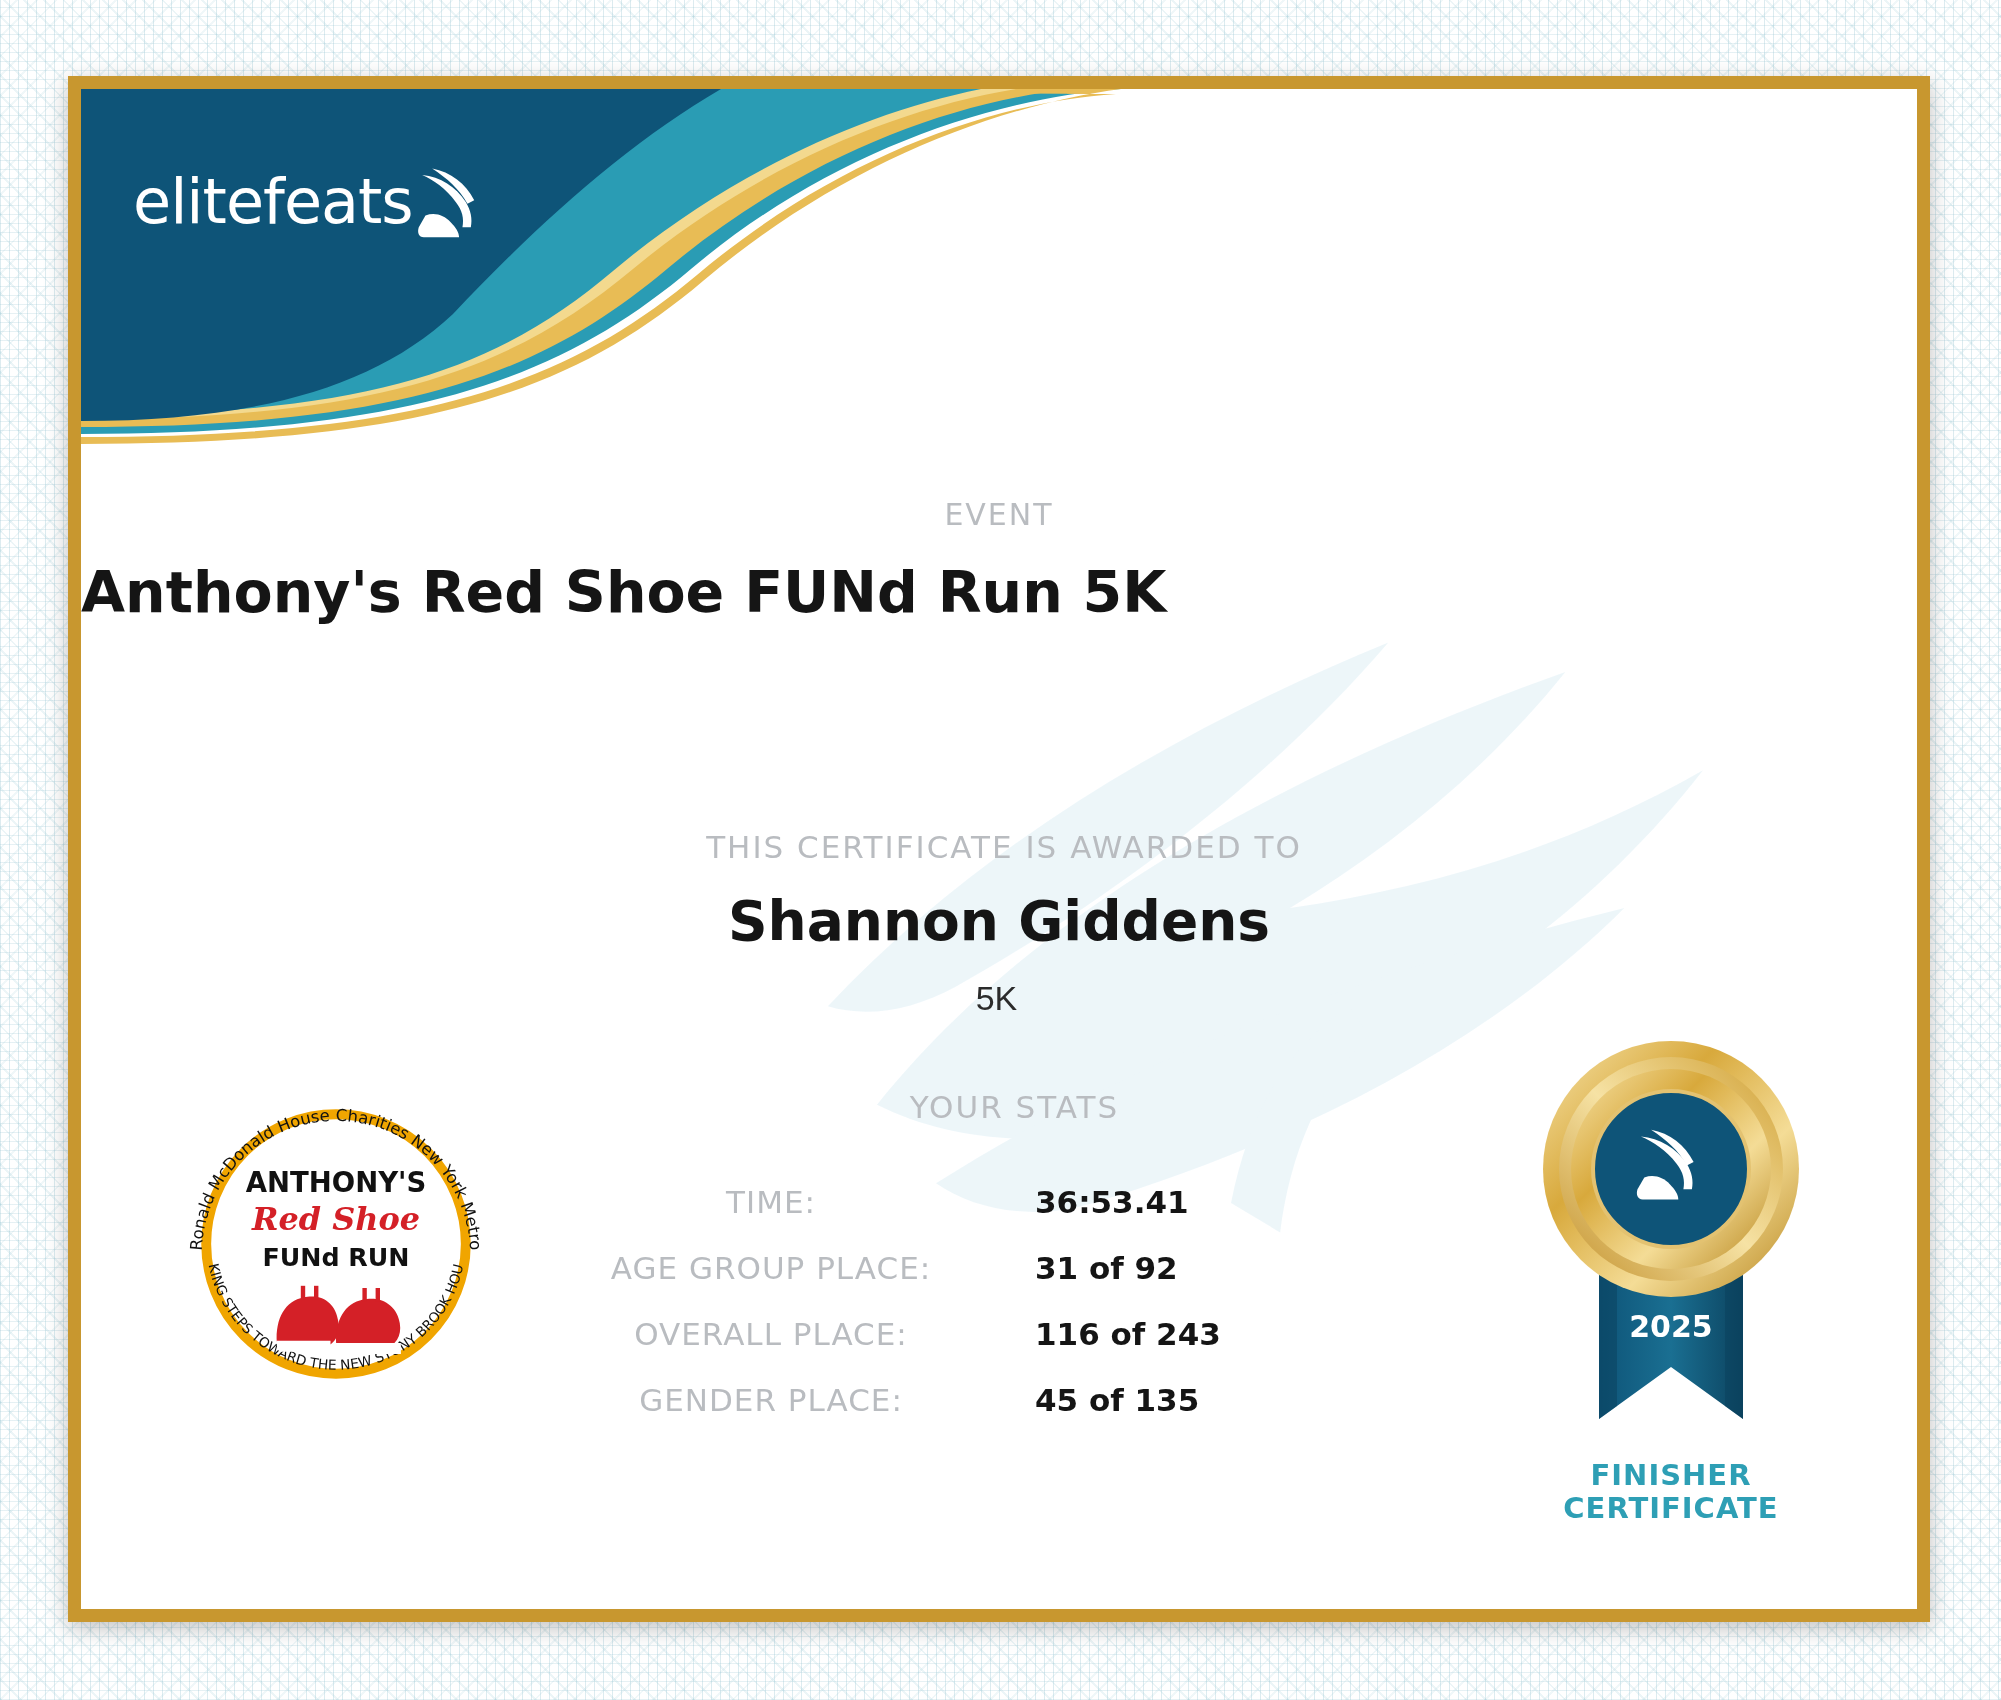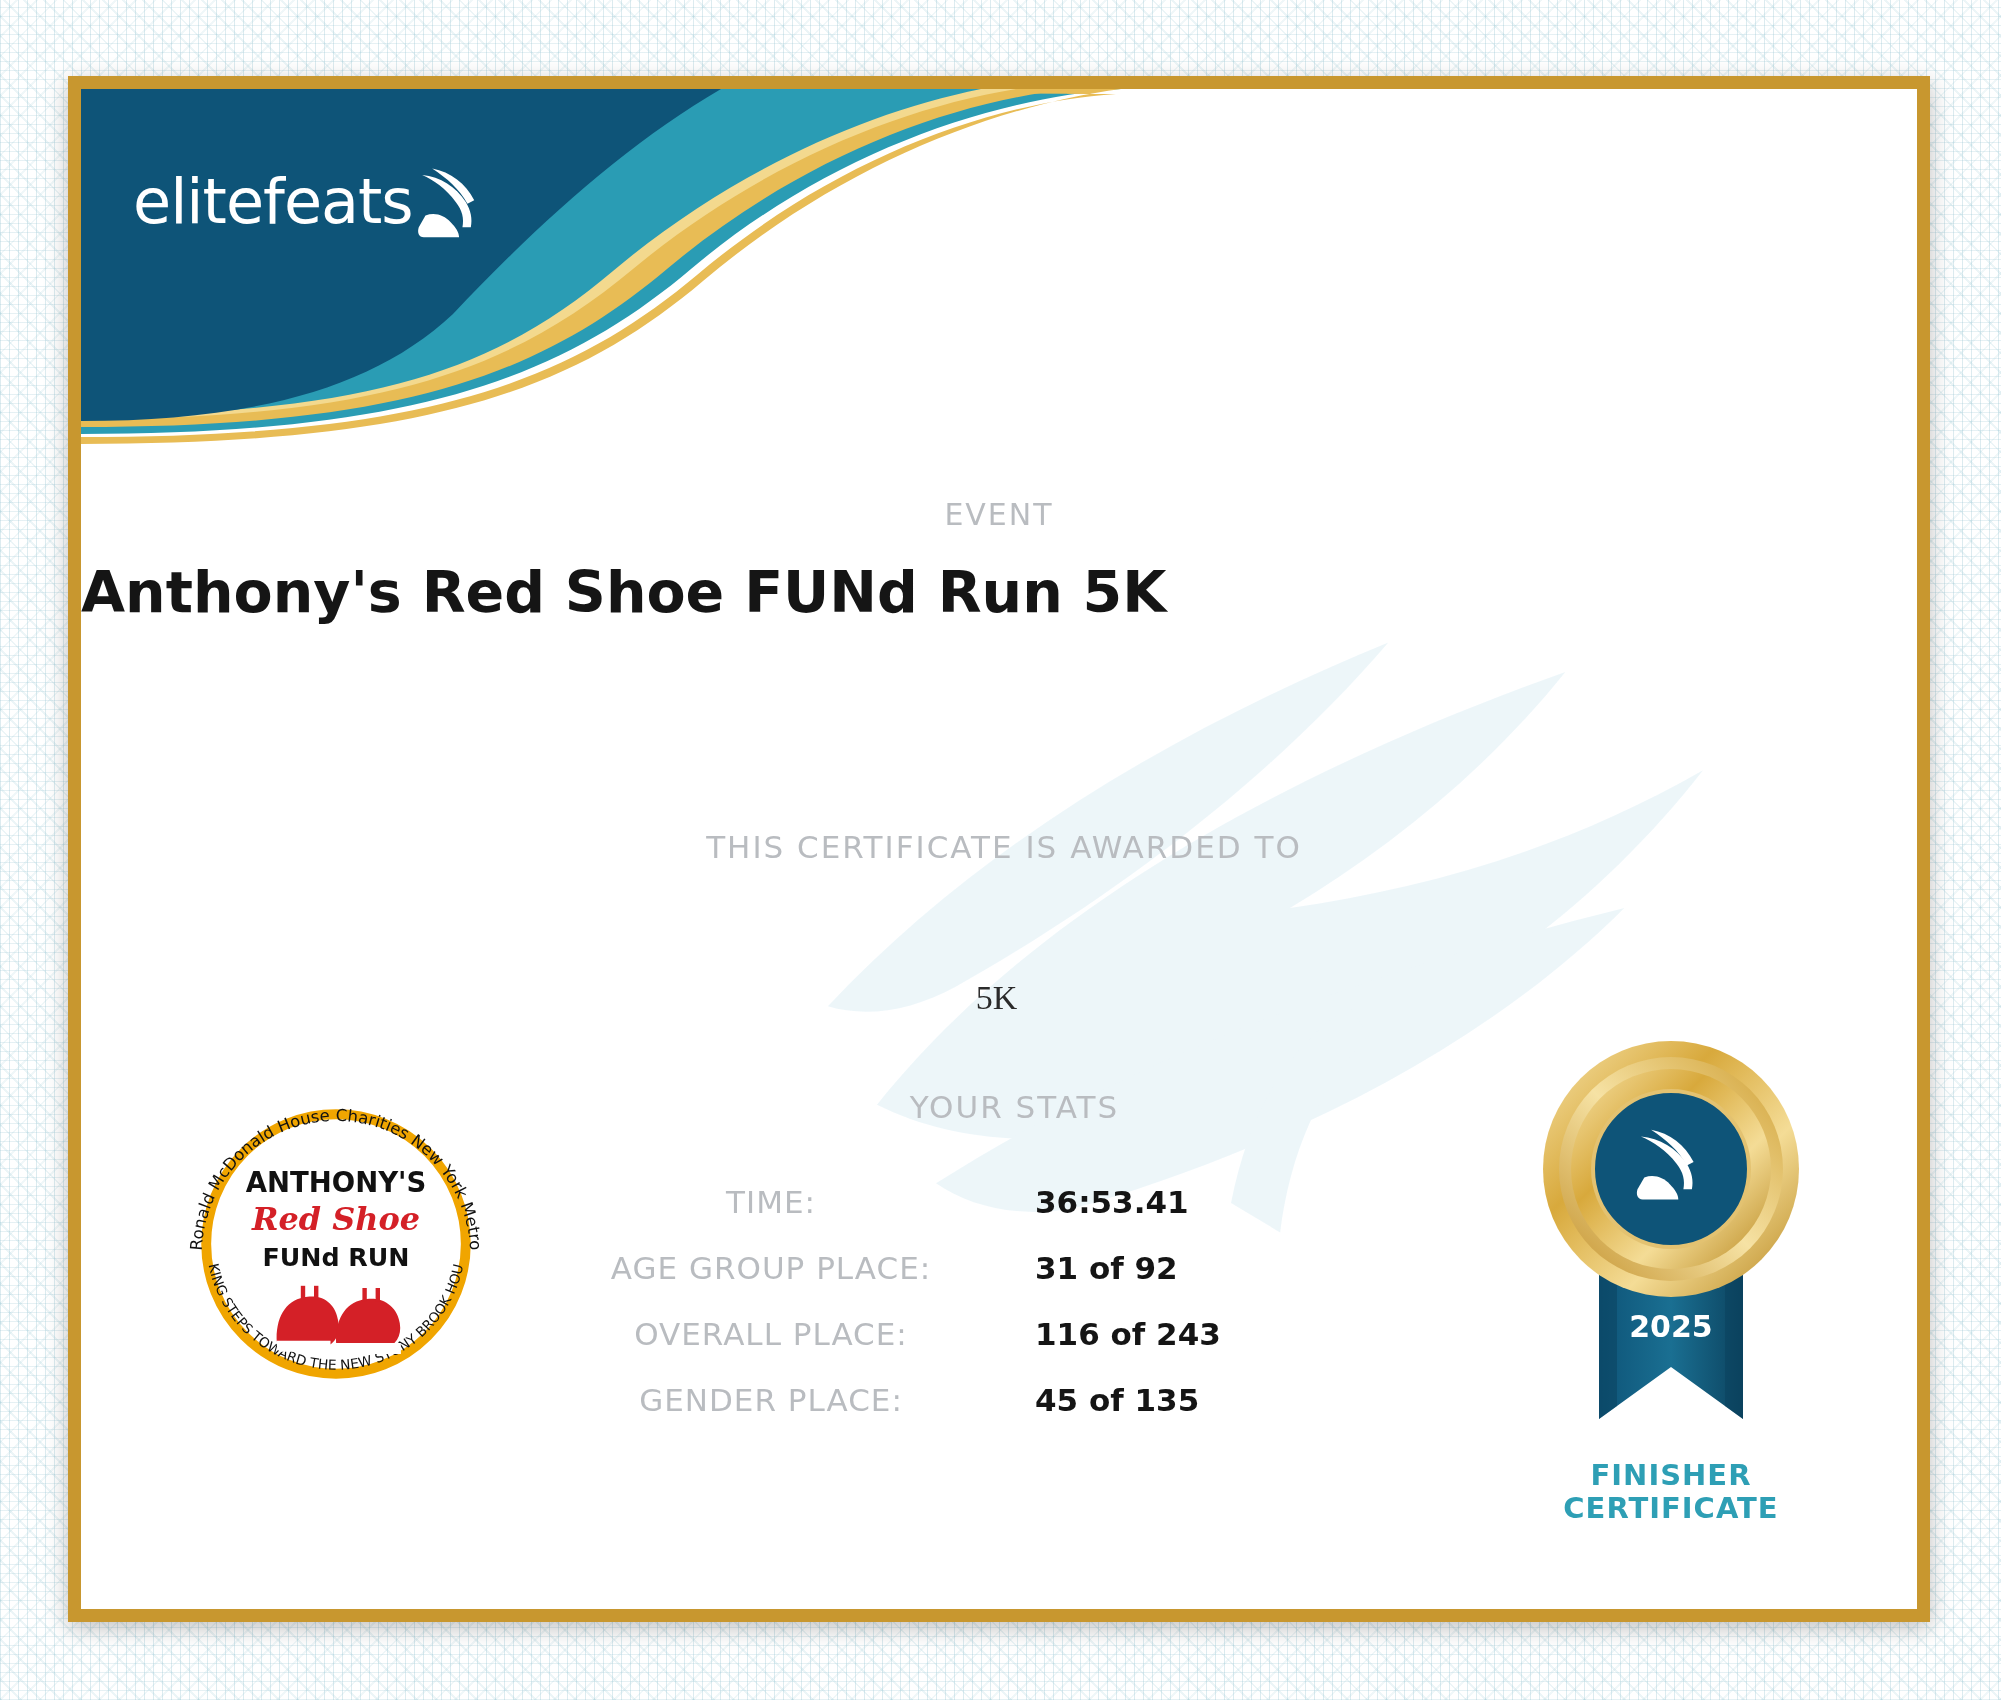--- a/index.html
+++ b/index.html
@@ -142,21 +142,21 @@
     font-family: "DejaVu Sans", sans-serif;
     font-weight: bold;
     font-size: 55px;
     color: #151515;
   }
   .distance {
     position: absolute;
     left: 0; right: 5px;
     top: 890px;
     text-align: center;
-    font-family: Liberation Serif, serif;
+    font-family: Liberation Sans, sans-serif;
     font-size: 34px;
     color: #2b2b2b;
   }
   .lbl-stats {
     position: absolute;
     left: 0; right: 0;
     top: 1000px;
     font-size: 31px;
     padding-left: 31px;
   }
@@ -258,20 +258,21 @@
             <path d="M30 10 C 52 14, 70 28, 80 48 L 72 52 C 62 34, 48 22, 30 10 Z"></path>
             <path d="M22 66 C 34 62, 44 66, 52 74 C 58 80, 62 86, 62 92 L 20 92 C 14 92, 12 86, 14 80 Z"></path>
           </g>
         </svg>
       </div>
 
       <div class="label lbl-event">EVENT</div>
       <div class="event-name">Anthony's Red Shoe FUNd Run 5K</div>
 
       <div class="label lbl-awarded">THIS CERTIFICATE IS AWARDED TO</div>
+      <div class="recipient">Shannon Giddens</div>
       <div class="distance">5K</div>
 
       <div class="label lbl-stats">YOUR STATS</div>
 
       <div class="stats">
         <div class="stat-row">
           <div class="stat-label">TIME:</div>
           <div class="stat-value">36:53.41</div>
         </div>
         <div class="stat-row">

